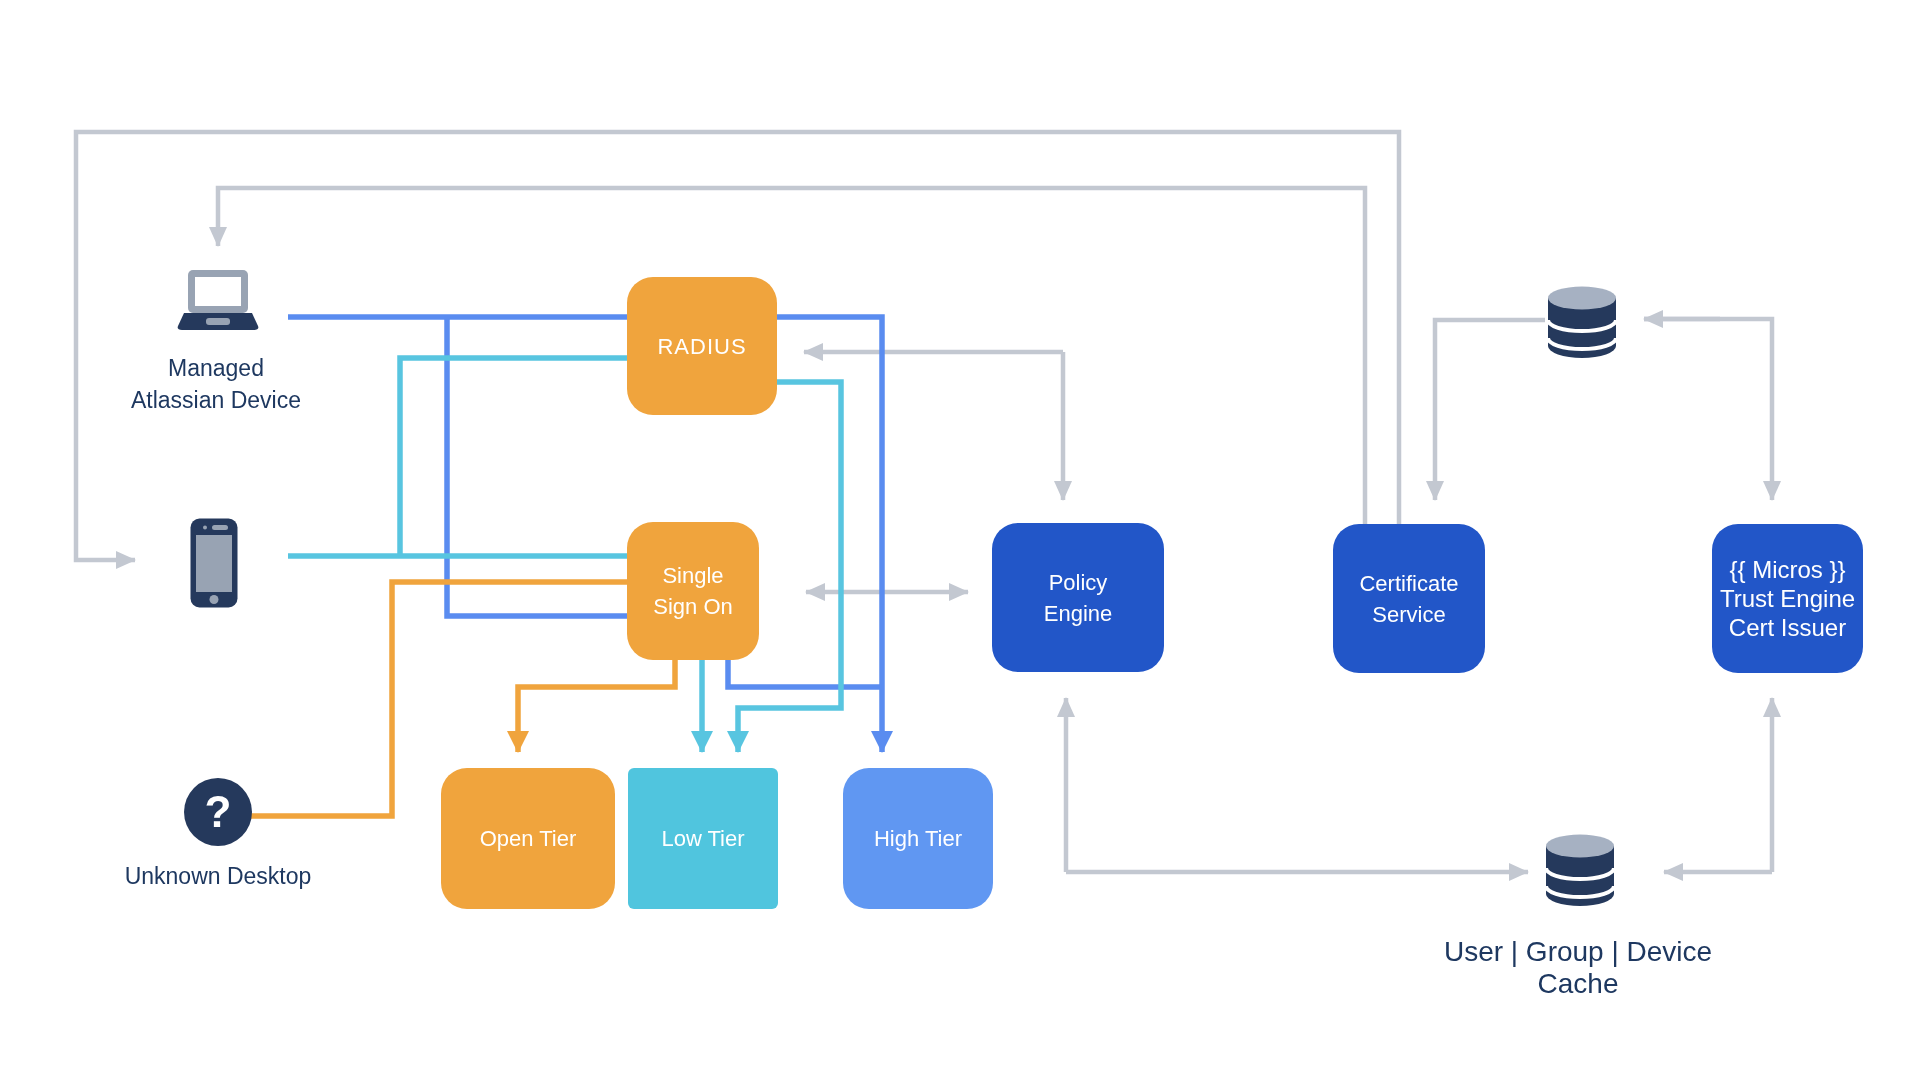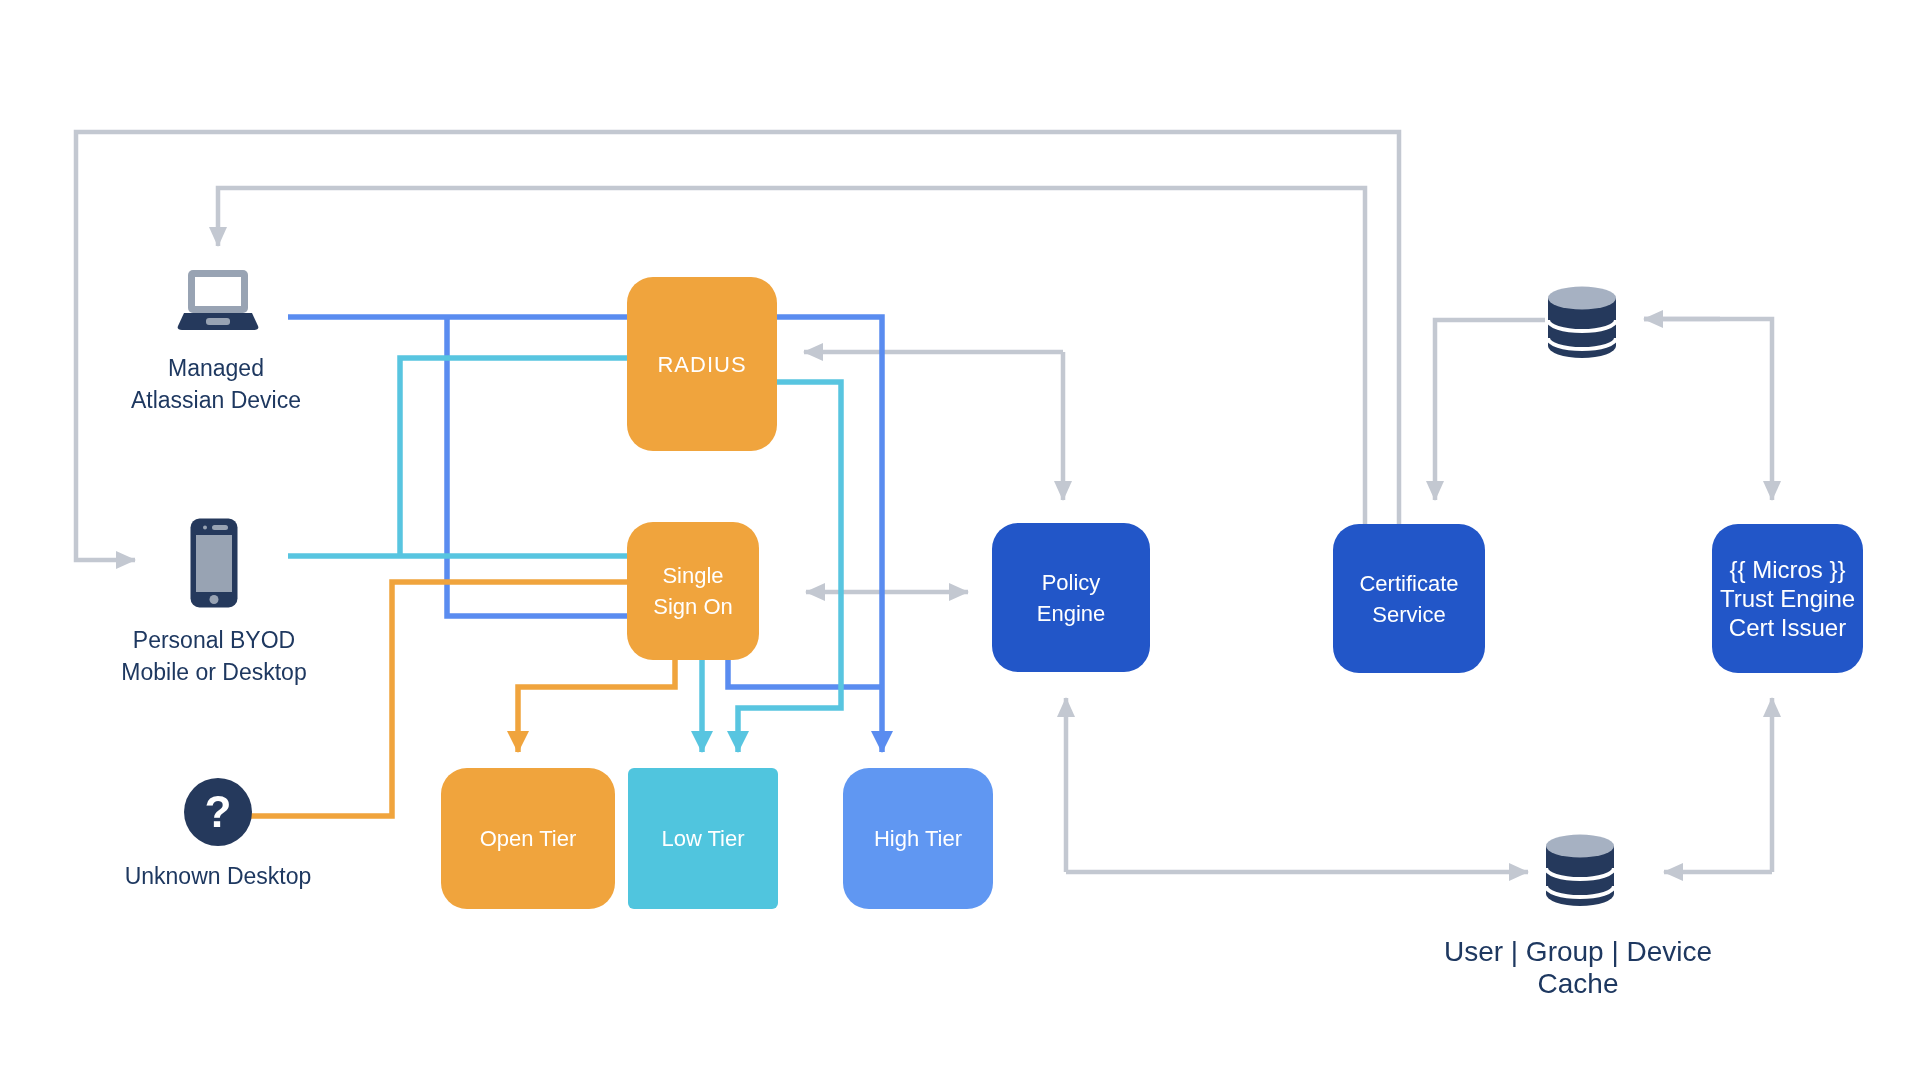--- a/index.html
+++ b/index.html
@@ -15,26 +15,26 @@
   .w{fill:none;stroke-width:5.5px;}
   .w-gray{stroke:var(--line-gray);stroke-width:4.5px;}
   .w-blue{stroke:var(--line-blue);}
   .w-cyan{stroke:var(--line-cyan);}
   .w-orange{stroke:var(--line-orange);}
   .f-gray{fill:var(--line-gray);} .f-blue{fill:var(--line-blue);}
   .f-cyan{fill:var(--line-cyan);} .f-orange{fill:var(--line-orange);}
   .node{position:absolute;z-index:2;border-radius:26px;display:flex;align-items:center;
         justify-content:center;text-align:center;color:#fff;font-size:22px;font-weight:500;
         line-height:31px;white-space:pre-line;}
-  #node-radius{left:627px;top:277px;width:150px;height:174px;background:var(--orange);letter-spacing:1px;}
+  #node-radius{left:627px;top:277px;width:150px;height:138px;background:var(--orange);letter-spacing:1px;}
   #node-sso{left:627px;top:522px;width:132px;height:138px;background:var(--orange);}
   #node-open-tier{left:441px;top:768px;width:174px;height:141px;background:var(--orange);}
   #node-low-tier{left:628px;top:768px;width:150px;height:141px;background:var(--cyan-box);border-radius:6px;}
   #node-high-tier{left:810px;top:768px;width:150px;height:141px;background:var(--blue-box);margin-left:33px;}
-  #node-policy-engine{left:992px;top:523px;width:158px;height:149px;background:var(--navy-box);}
+  #node-policy-engine{left:992px;top:523px;width:172px;height:149px;background:var(--navy-box);}
   #node-certificate-service{left:1333px;top:524px;width:152px;height:149px;background:var(--navy-box);}
   #node-micros{left:1712px;top:524px;width:151px;height:149px;background:var(--navy-box);font-size:24px;line-height:29px;}
   .lbl{position:absolute;z-index:2;color:var(--text-navy);font-size:23px;font-weight:500;
        text-align:center;white-space:pre-line;line-height:32px;transform:translateX(-50%);}
   #lbl-managed{left:216px;top:352px;}
   #lbl-byod{left:214px;top:624px;}
   #lbl-unknown{left:218px;top:860px;}
   #lbl-inventory{left:1582px;top:382px;}
   #lbl-cache{left:1578px;top:936px;font-size:28px;}
   .icon{position:absolute;z-index:2;}
@@ -153,18 +153,16 @@
 Service</span>
   </div>
   <div class="node" id="node-micros">
     <span>{{ Micros }}
 Trust Engine
 Cert Issuer</span>
   </div>
 
   <div class="lbl" id="lbl-managed">Managed
 Atlassian Device</div>
-  <div class="lbl" id="lbl-byod">Personal BYOD
-Mobile or Desktop</div>
   <div class="lbl" id="lbl-unknown">Unknown Desktop</div>
   <div class="lbl" id="lbl-cache">User | Group | Device Cache</div>
 
 </div>
 
 </body></html>

